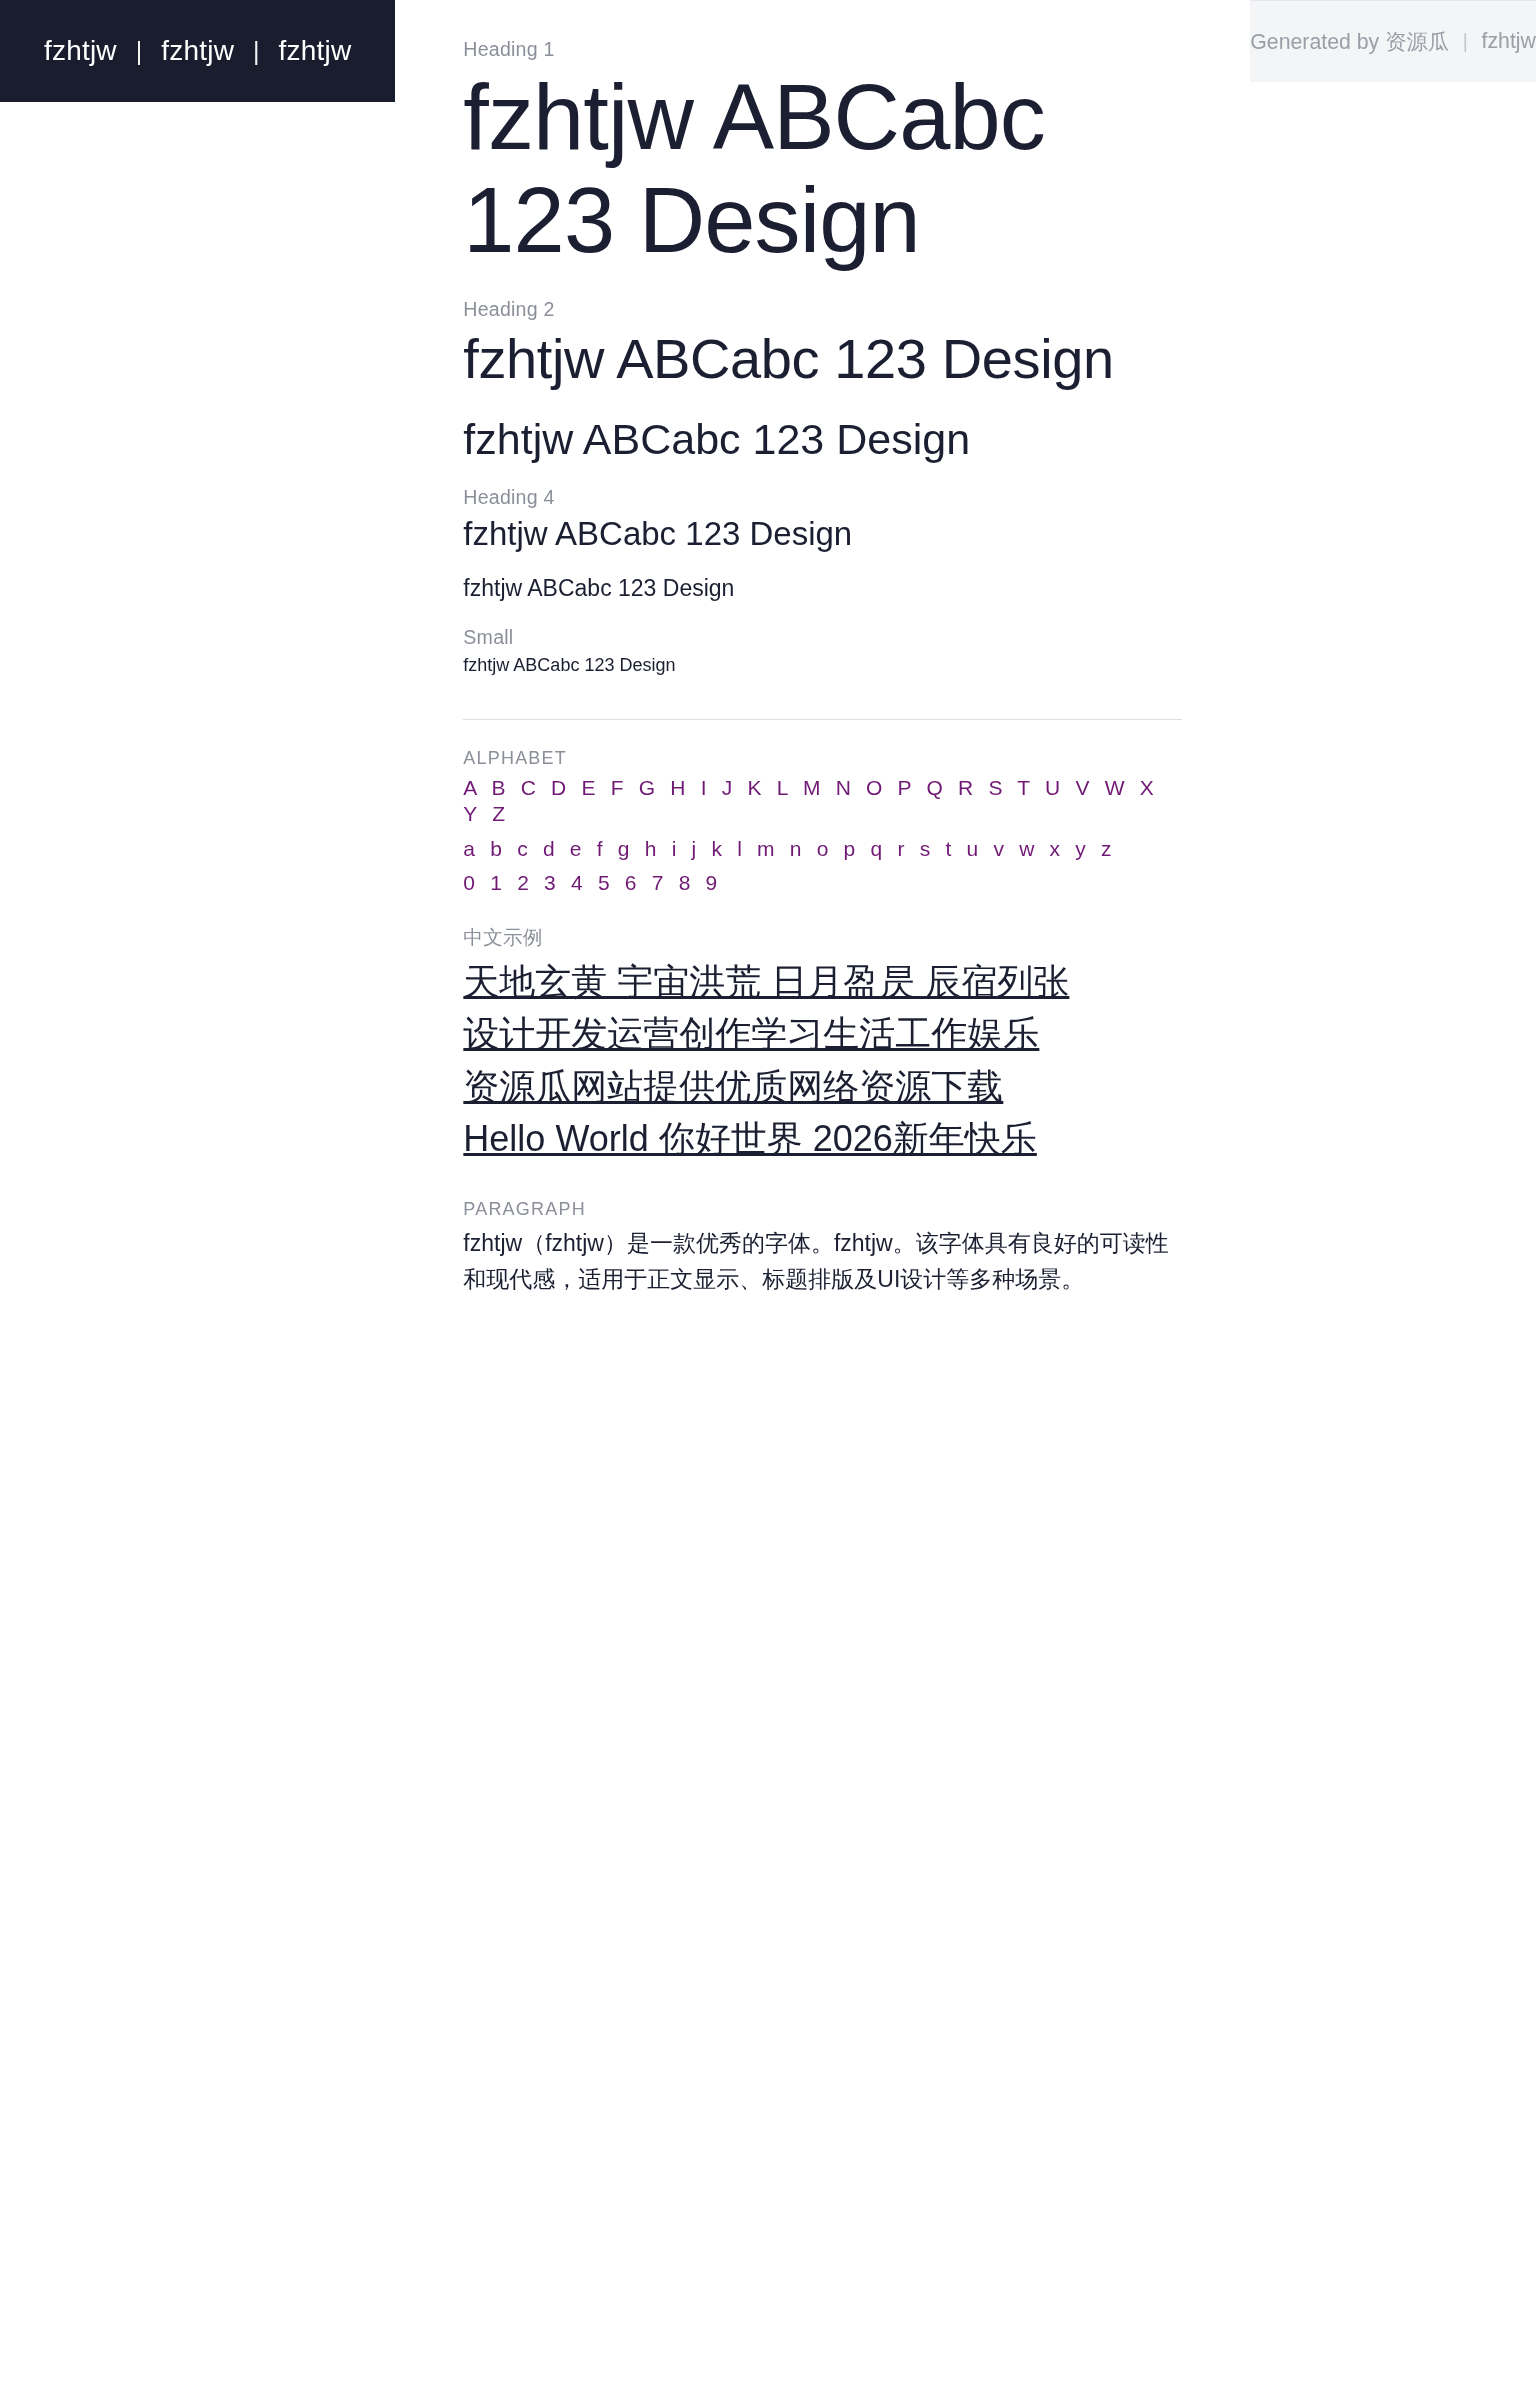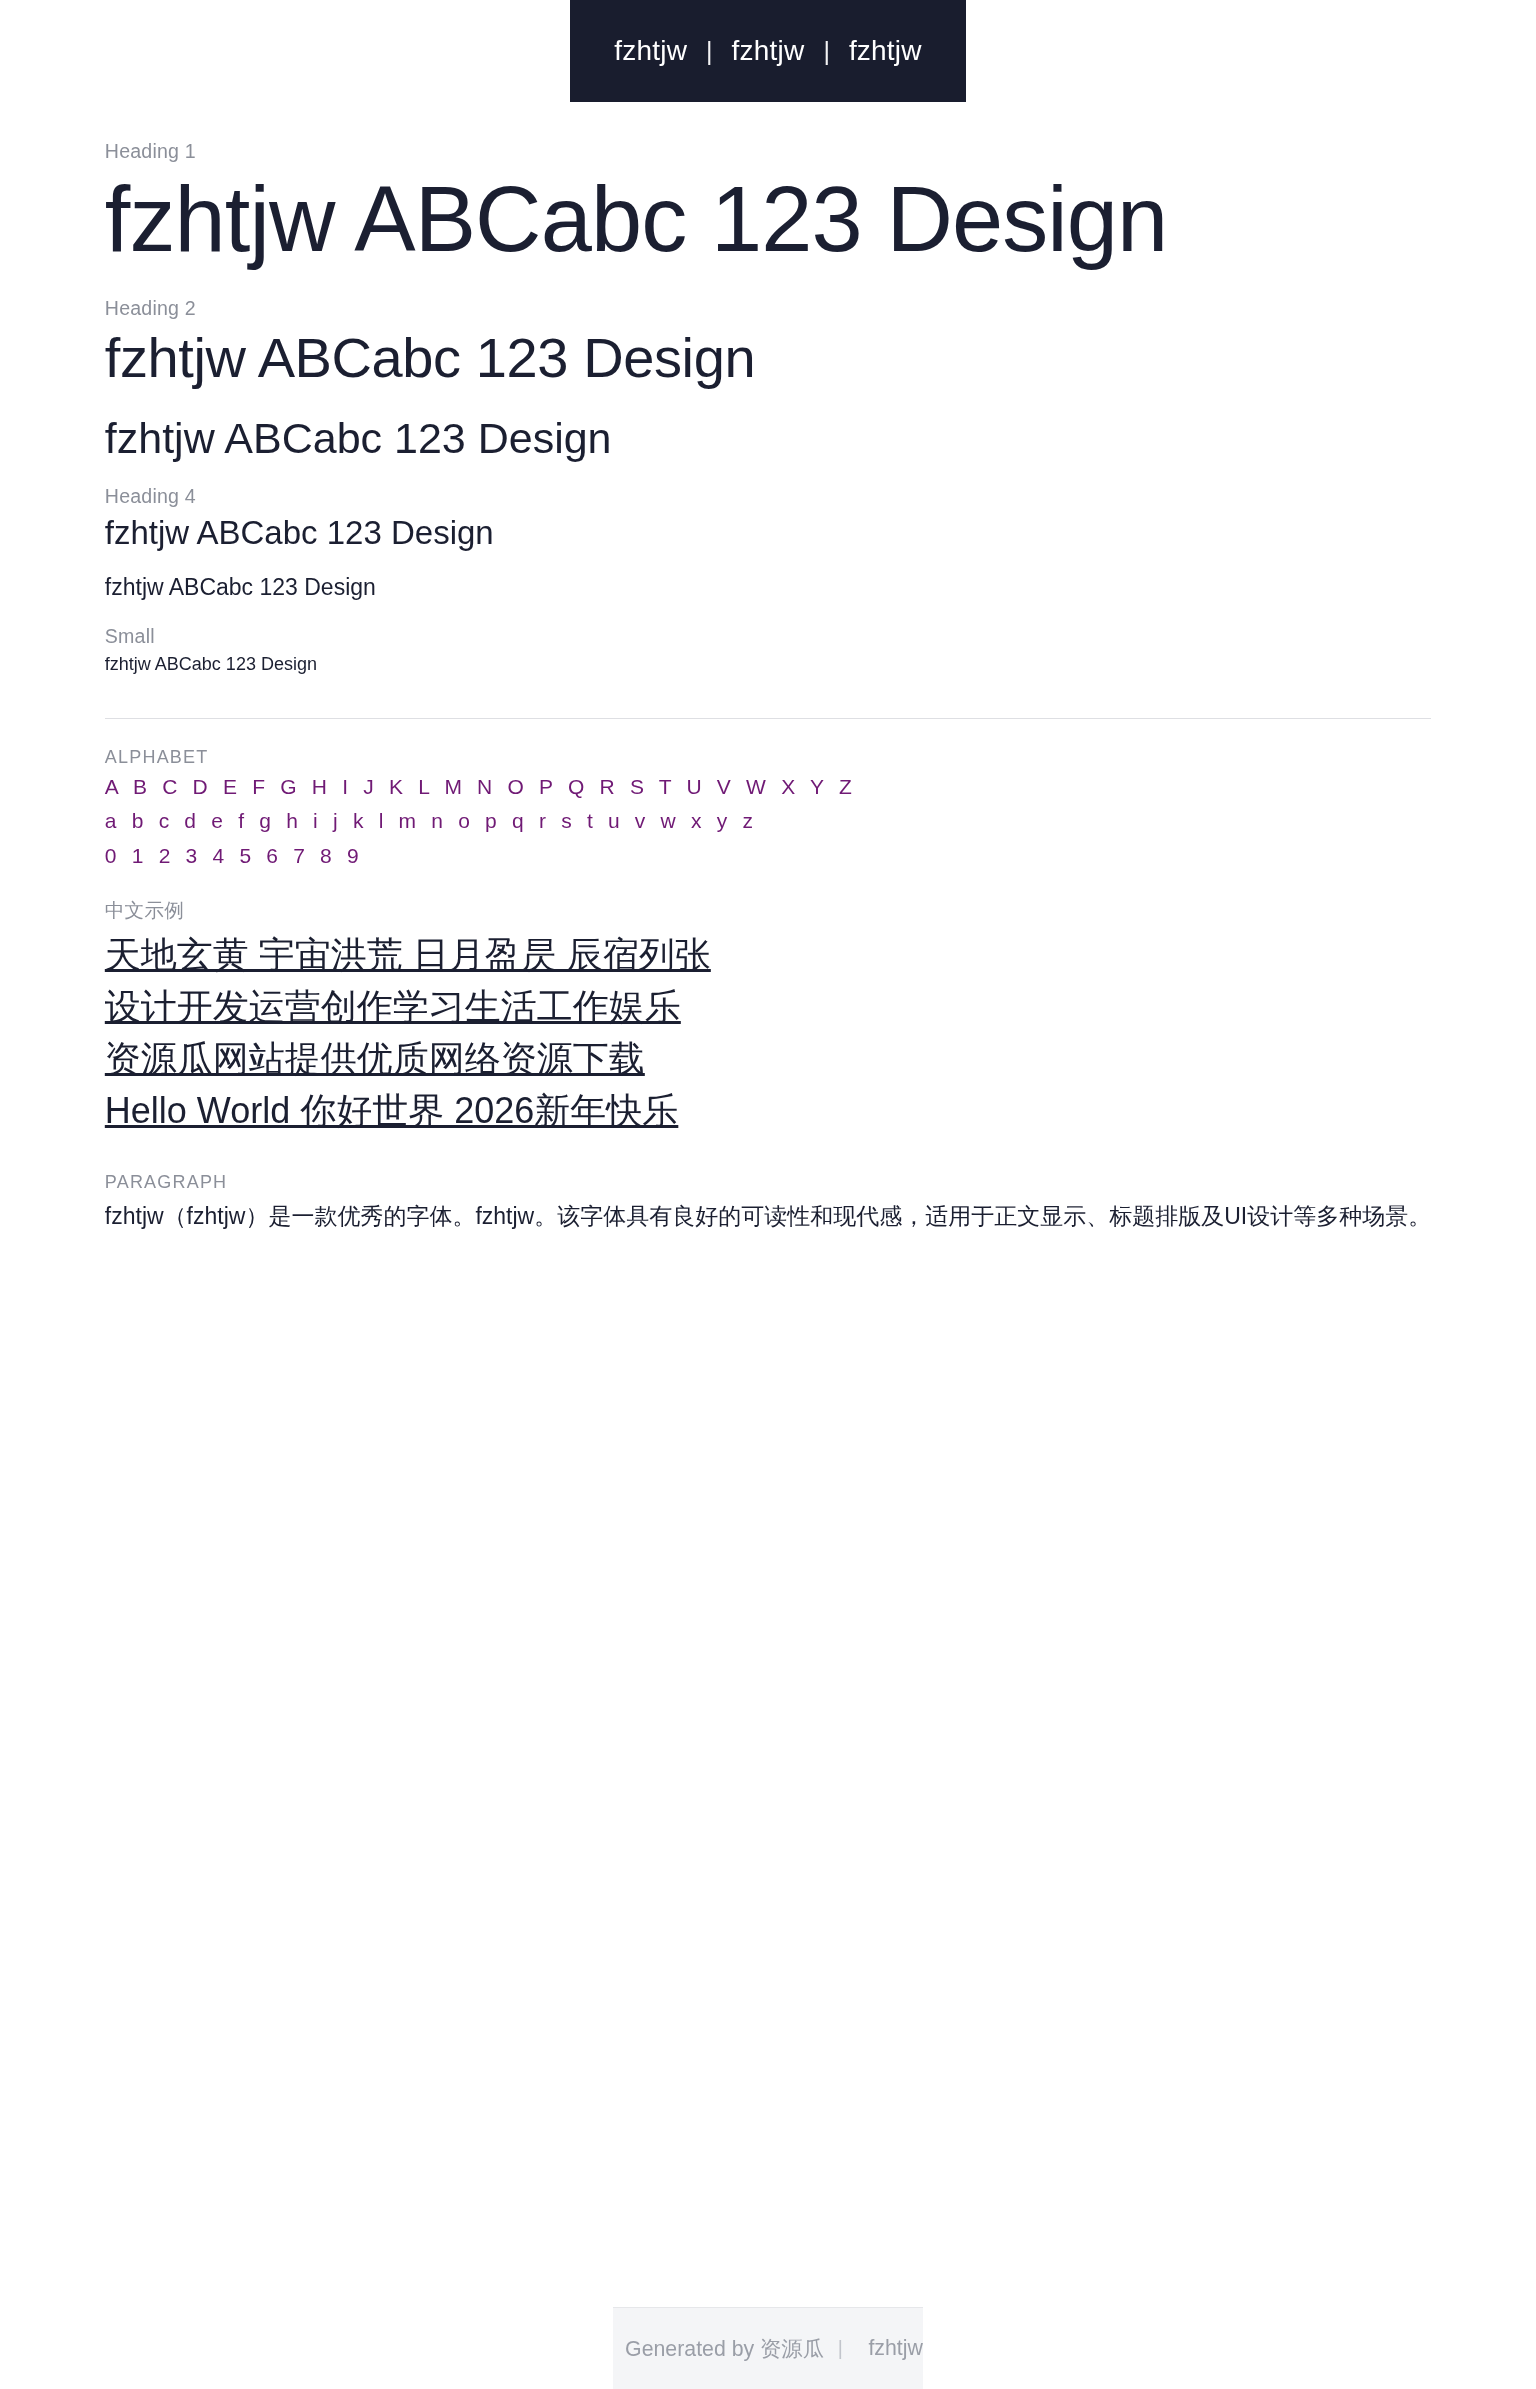--- a/index.html
+++ b/index.html
@@ -12,23 +12,21 @@
     background: #ffffff;
     font-family: "Liberation Sans", sans-serif;
     color: #1b1f31;
     overflow: hidden;
   }
   .page {
     width: 1536px;
     height: 2389px;
     position: relative;
     display: flex;
-    flex-direction: column;
     background: #ffffff;
-    align-items: center;
   }
 
   
   .topbar {
     height: 102px;
     background: #191d2e;
     display: flex;
     align-items: center;
     padding: 0 44px;
     box-sizing: border-box;
@@ -152,21 +150,20 @@
     background: #f4f5f7;
     border-top: 0.9px solid #e6e7ea;
     display: flex;
     align-items: center;
     justify-content: center;
     box-sizing: border-box;
   }
   .footer-text {
     color: #9a9ea7;
     font-size: 21.3px;
-    margin-left: 12px;
   }
   .footer-sep {
     color: #c2c5cc;
     font-size: 19.6px;
     margin: 0 13.7px;
   }
 </style>
 </head>
 <body>
 

